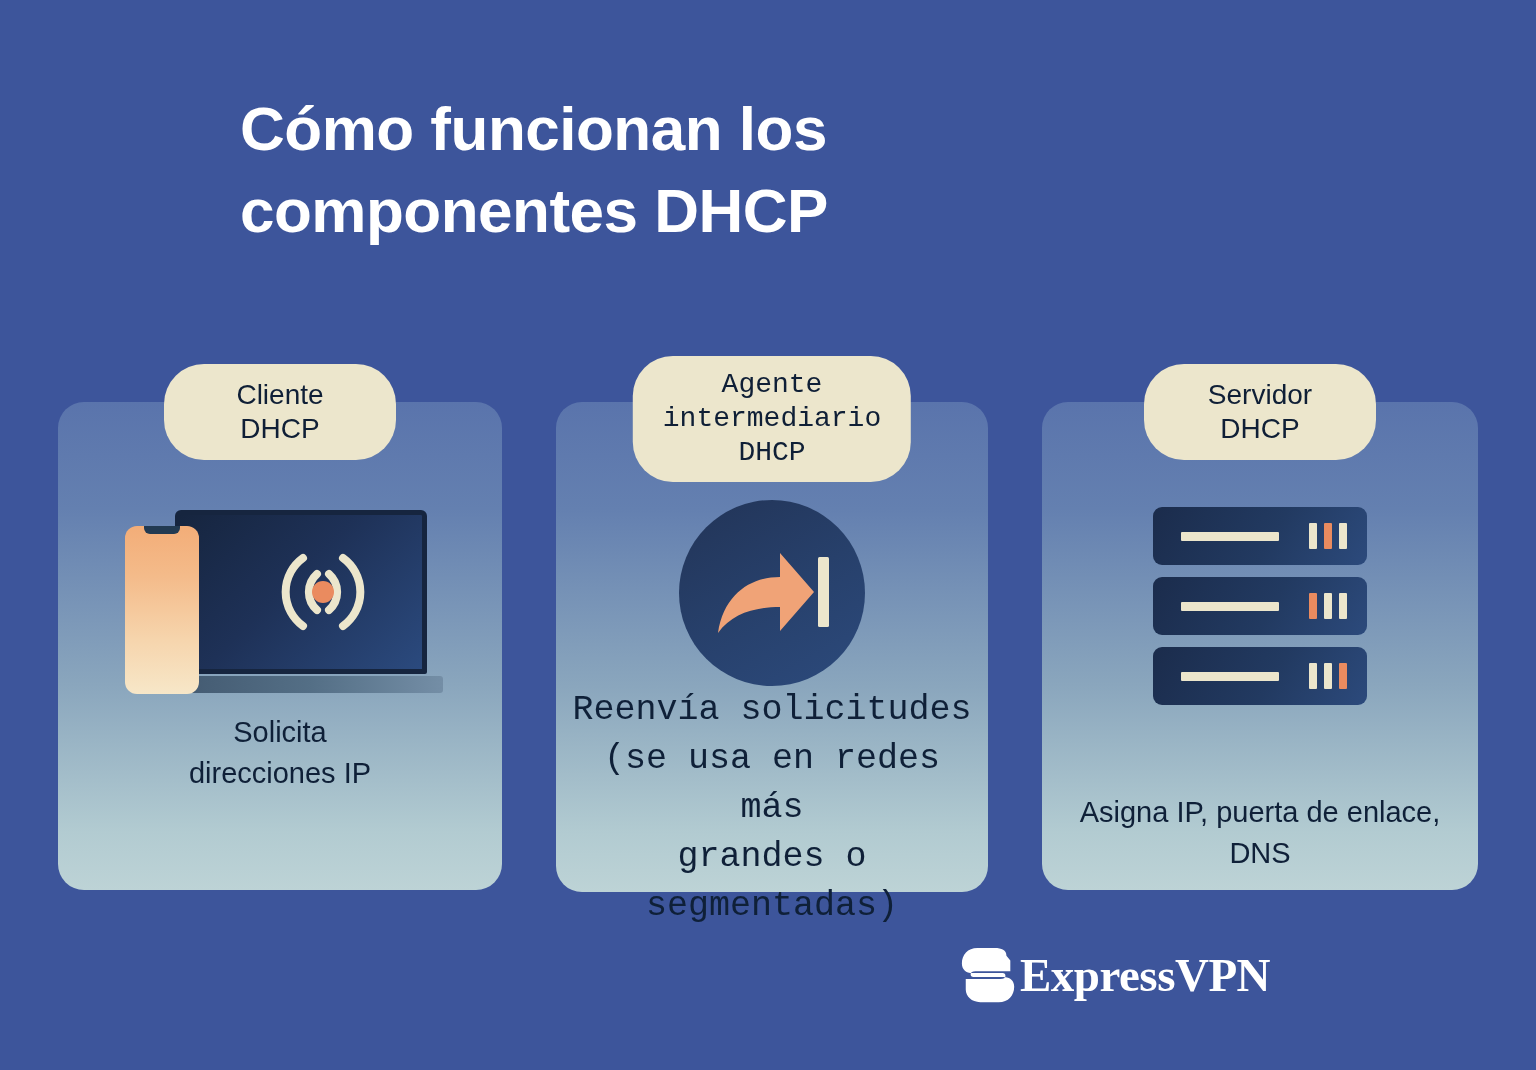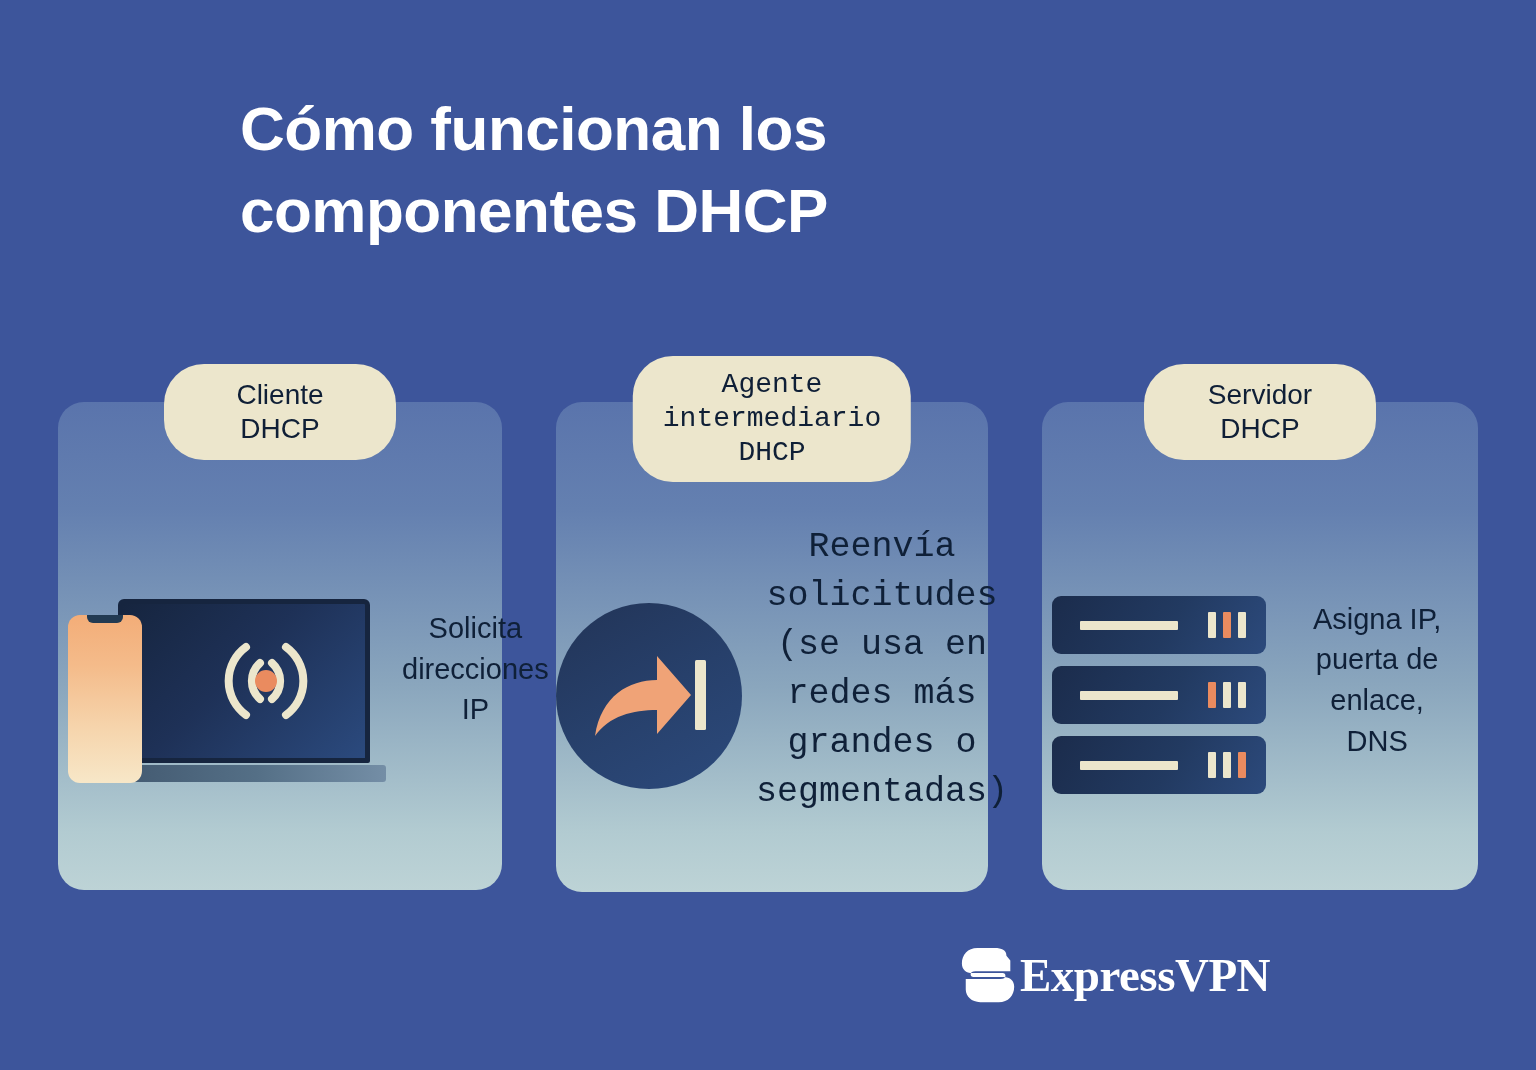--- a/index.html
+++ b/index.html
@@ -44,27 +44,27 @@
     display: flex;
     justify-content: space-between;
     align-items: flex-start;
   }
 
   .card {
     position: relative;
     border-radius: 26px;
     background: linear-gradient(180deg, #5a74ac 0%, #6480b0 22%, #8aa6bd 58%, #b2cbd1 88%, #bdd3d6 100%);
     display: flex;
-    flex-direction: row;
+    flex-direction: column;
     align-items: center;
   }
 
   .card.c1 { width: 444px; height: 488px; }
   .card.c2 { width: 432px; height: 490px; font-family: Liberation Mono, monospace; }
-  .card.c3 { width: 436px; height: 488px; }
+  .card.c3 { width: 436px; height: 488px; gap: 12px; }
 
   
   .pill {
     position: absolute;
     top: -38px;
     left: 50%;
     transform: translateX(-50%);
     background: #ece6cc;
     color: #0f1f36;
     border-radius: 40px;
@@ -90,21 +90,20 @@
   }
 
   
   .caption {
     color: #0f2038;
     font-size: 29px;
     line-height: 1.40;
     text-align: center;
     white-space: pre-line;
     padding: 0 14px;
-    margin-top: 46px;
   }
   .card.c2 .caption { font-size: 35px; }
   .card.c3 .caption { margin-top: 68px; padding: 0 4px; }
 
   
   .device { position: relative; width: 330px; height: 205px; }
   .laptop-screen {
     position: absolute;
     left: 60px; top: 6px;
     width: 252px; height: 164px;

